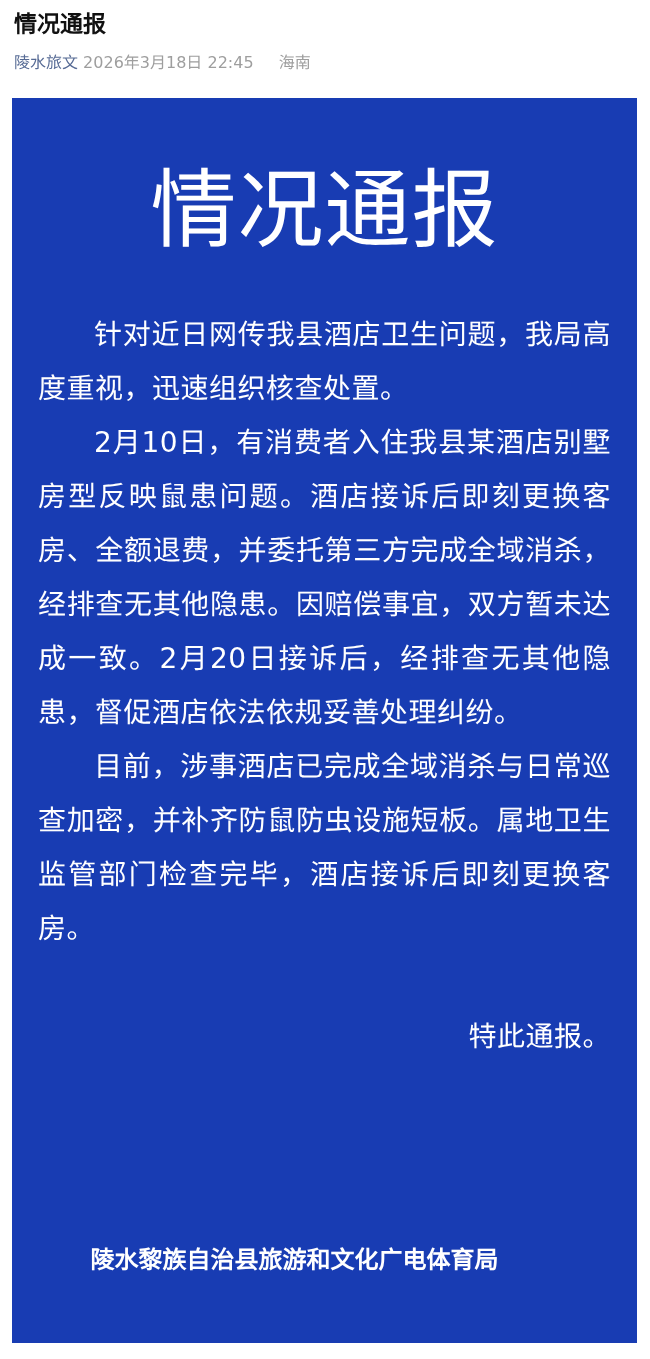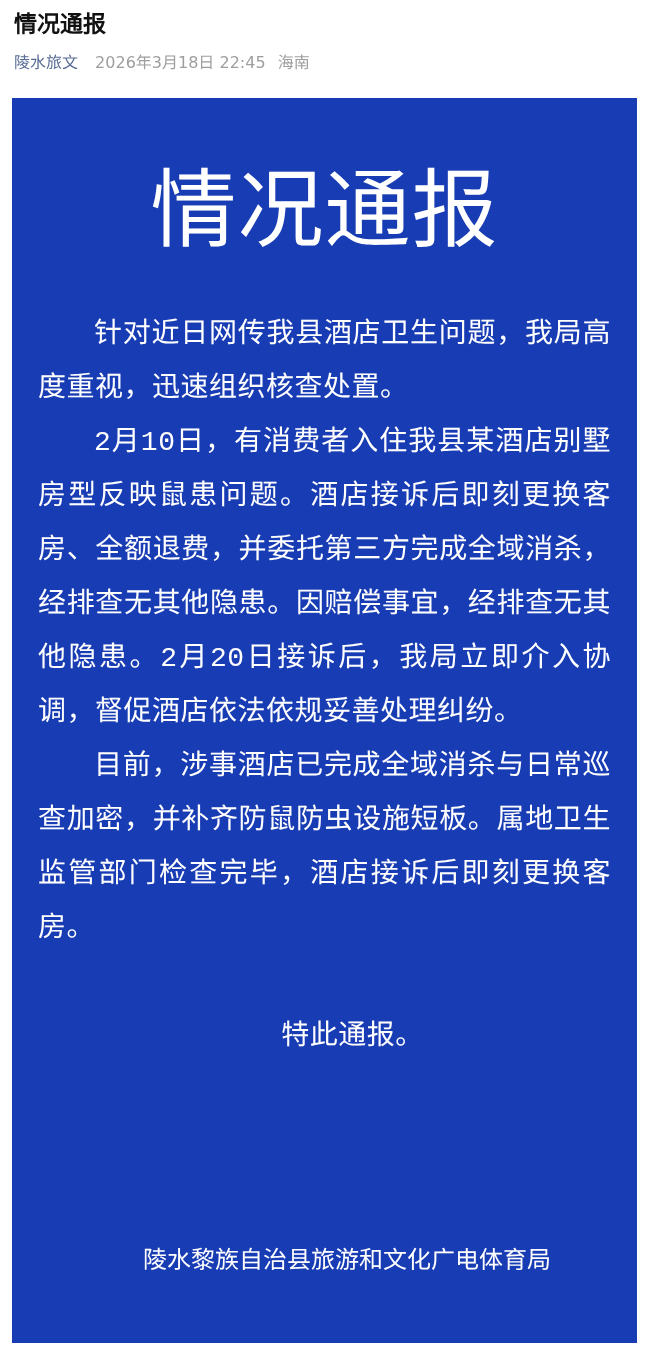--- a/index.html
+++ b/index.html
@@ -34,64 +34,64 @@
   }
   .article-meta {
     margin-top: 14px;
     font-size: 16px;
     line-height: 1.3;
     color: var(--meta-text);
     white-space: nowrap;
   }
   .article-meta .author {
     color: var(--author-link);
-    margin-right: 12px;
+    margin-right: 0;
     cursor: pointer;
   }
   .article-meta .datetime {
-    margin-right: 7px;
+    margin-right: 20px;
   }
   
   .notice {
     margin: 25px 0 0 12px;
     width: 625px;
     height: 1245px;
     background: var(--notice-bg);
     color: var(--notice-text);
     padding: 65px 26px 50px 26px;
     overflow: hidden;
   }
   .notice-heading {
     font-size: 86px;
     line-height: 1.1;
     font-weight: 500;
     text-align: center;
     letter-spacing: 1px;
   }
   .notice-text {
     margin-top: 50px;
-    font-family: Liberation Mono, monospace;
   }
   .notice-text p {
     margin: 0;
     font-size: 28px;
     line-height: 54px;
     text-indent: 2em;
     text-align: justify;
     letter-spacing: 0.5px;
   }
   .notice-text p.closing {
     margin-top: 54px;
-    text-align: center;
+    text-align: right;
   }
   .signature {
     margin-top: 170px;
     display: flex;
-    justify-content: flex-end;
+    justify-content: center;
     padding-right: 60px;
+    font-weight: bold;
   }
   .signature-inner {
     text-align: center;
     font-size: 24px;
     line-height: 52px;
   }
 </style>
 </head>
 <body>
 
@@ -104,21 +104,21 @@
       <span class="datetime">2026年3月18日 22:45</span>
       <span class="location">海南</span>
     </div>
   </header>
 
   <figure class="notice">
     <div class="notice-heading">情况通报</div>
 
     <div class="notice-text">
       <p>针对近日网传我县酒店卫生问题，我局高度重视，迅速组织核查处置。</p>
-      <p>2月10日，有消费者入住我县某酒店别墅房型反映鼠患问题。酒店接诉后即刻更换客房、全额退费，并委托第三方完成全域消杀，经排查无其他隐患。因赔偿事宜，经排查无其他隐患。2月20日接诉后，我局立即介入协调，督促酒店依法依规妥善处理纠纷。</p>
+      <p>2月10日，有消费者入住我县某酒店别墅房型反映鼠患问题。酒店接诉后即刻更换客房、全额退费，并委托第三方完成全域消杀，经排查无其他隐患。因赔偿事宜，双方暂未达成一致。2月20日接诉后，经排查无其他隐患，督促酒店依法依规妥善处理纠纷。</p>
       <p>目前，涉事酒店已完成全域消杀与日常巡查加密，并补齐防鼠防虫设施短板。属地卫生监管部门检查完毕，酒店接诉后即刻更换客房。</p>
       <p class="closing">特此通报。</p>
     </div>
 
     <div class="signature">
       <div class="signature-inner">
         <div>陵水黎族自治县旅游和文化广电体育局</div>
       </div>
     </div>
   </figure>

